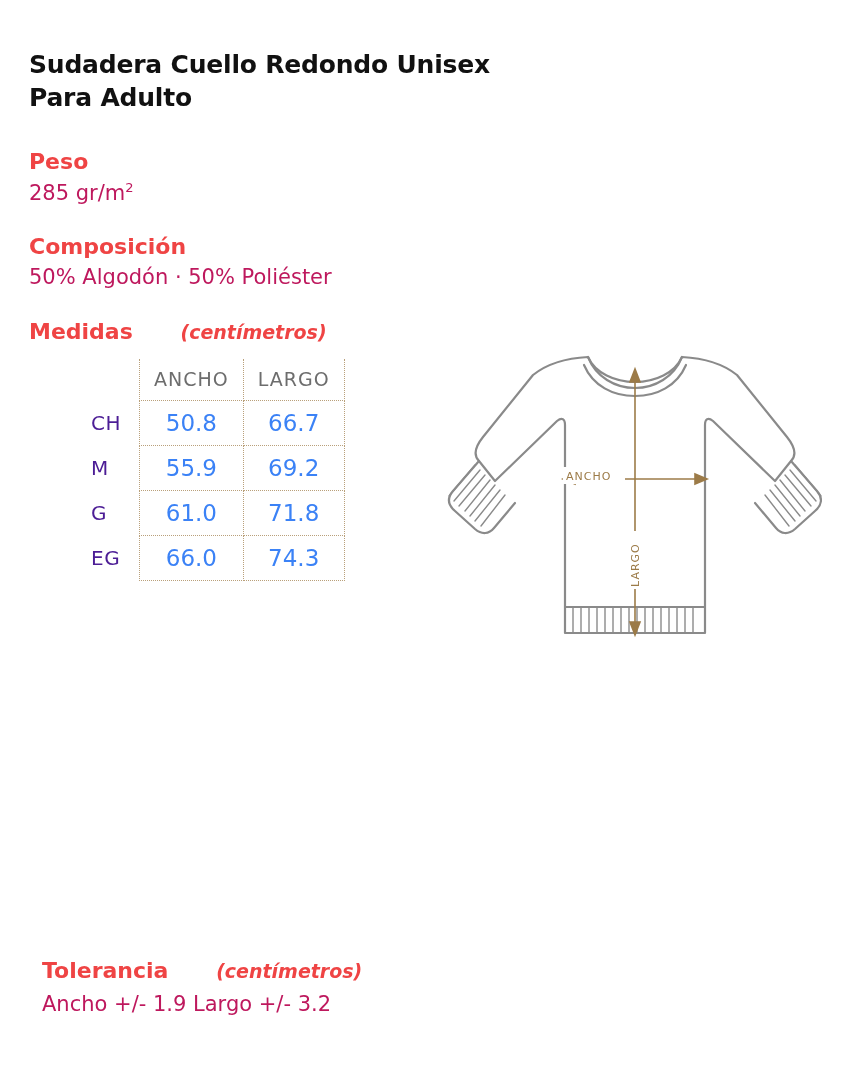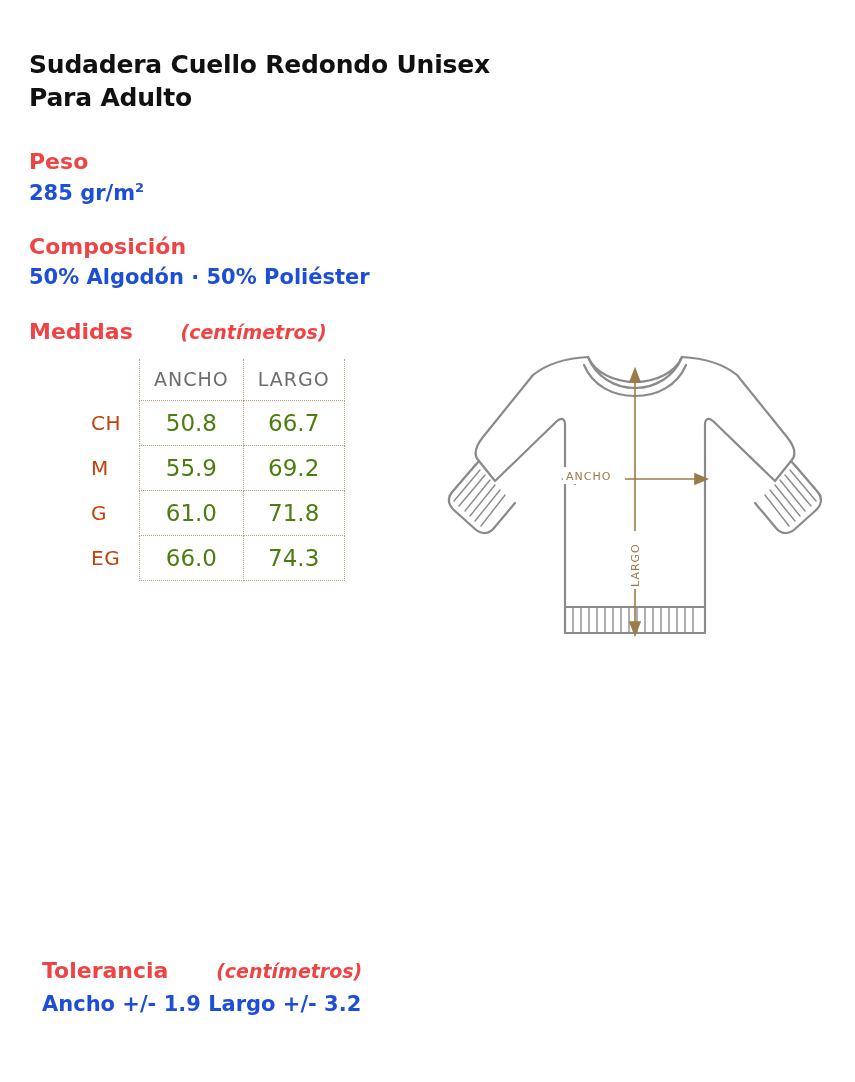--- a/index.html
+++ b/index.html
@@ -35,23 +35,23 @@
   .spec-block { margin-bottom: 26px; }
   .spec-label {
     font-size: 22px;
     font-weight: bold;
     color: #ef4444;
     line-height: 1.25;
     margin-bottom: 4px;
   }
   .spec-value {
     font-size: 21px;
-    color: #1d4ed8;
+    color: #be185d;
     line-height: 1.3;
-    font-weight: bold;
+    font-weight: normal;
   }
   .spec-value sup {
     font-size: 13px;
     vertical-align: super;
   }
 
   .spec-label .note {
     font-style: italic;
     font-size: 19px;
     font-weight: bold;
@@ -66,37 +66,37 @@
   }
 
   
   .size-table {
     border-collapse: collapse;
     margin-left: 62px;
     margin-top: 8px;
   }
   .size-table td, .size-table th {
     font-weight: normal;
-    color: #4d7c0f;
+    color: #3b82f6;
     font-size: 23px;
     text-align: center;
     padding: 9px 14px;
     font-family: "DejaVu Sans", "Liberation Sans", sans-serif;
   }
   .size-table th {
     font-size: 19px;
     letter-spacing: 1px;
     color: #6d6d6d;
     padding-bottom: 10px;
   }
   .size-table .rowhead {
     text-align: left;
     font-size: 20px;
     letter-spacing: 0.5px;
-    color: #c2410c;
+    color: #4c1d95;
     padding-left: 0;
     padding-right: 18px;
     border: none !important;
   }
   
   .size-table td.cell, .size-table th.colhead {
     border: 1px dotted #b9a07a;
   }
   .size-table th.colhead { border-top: none; }
   .size-table th.corner { border: none; }

